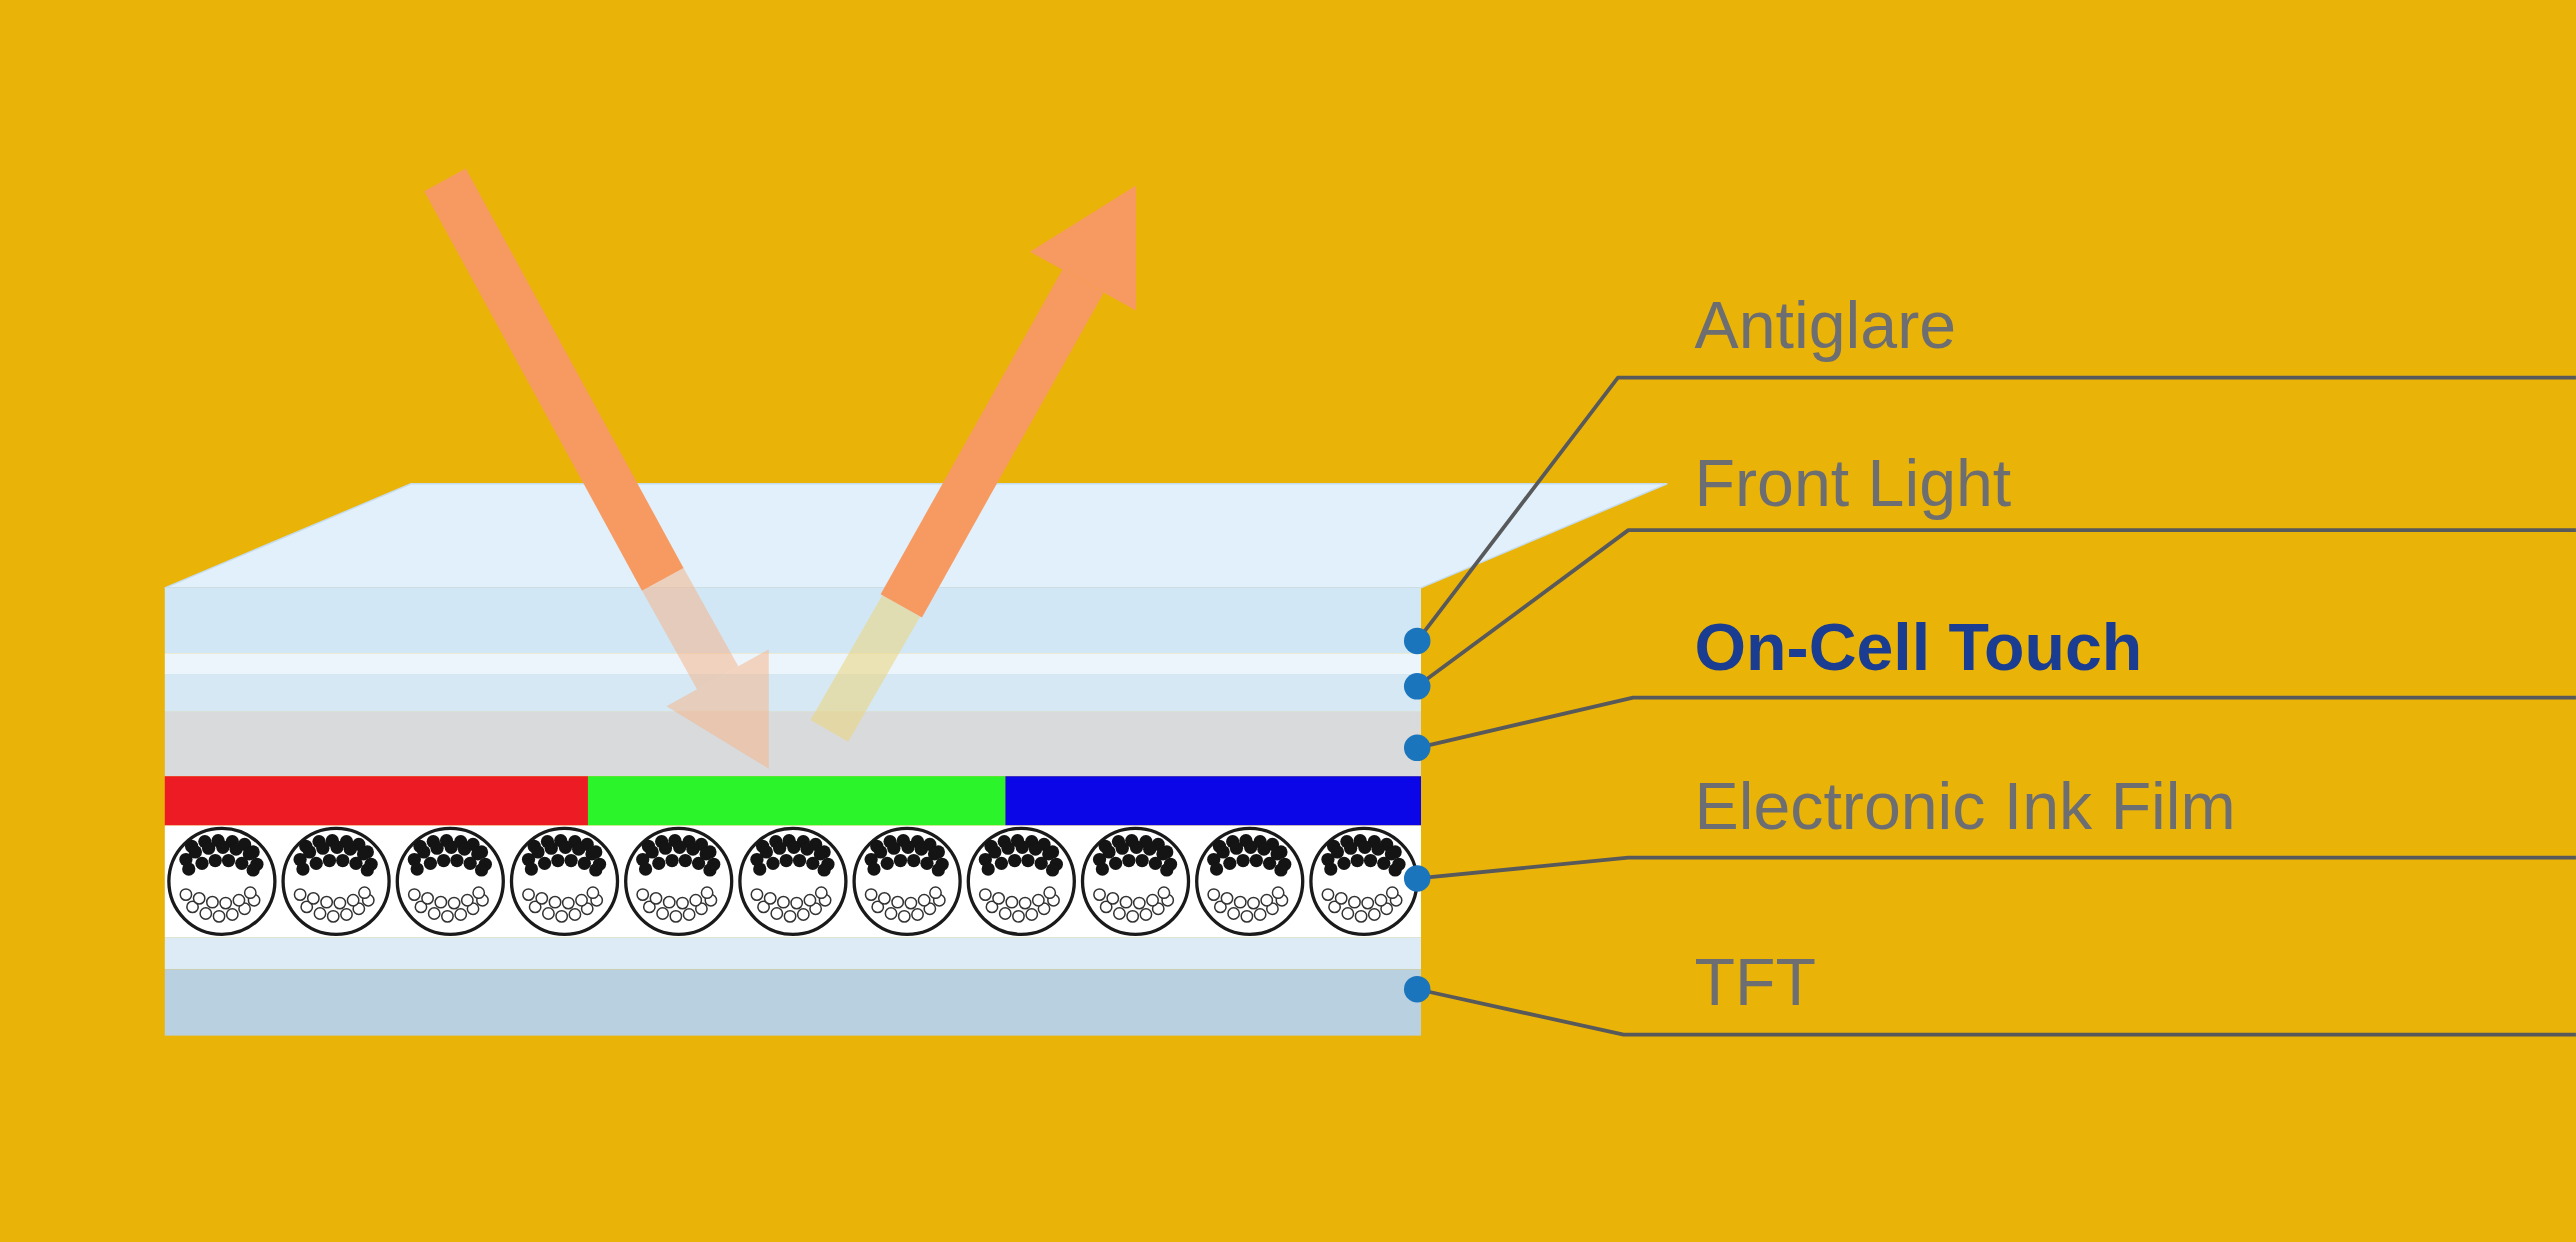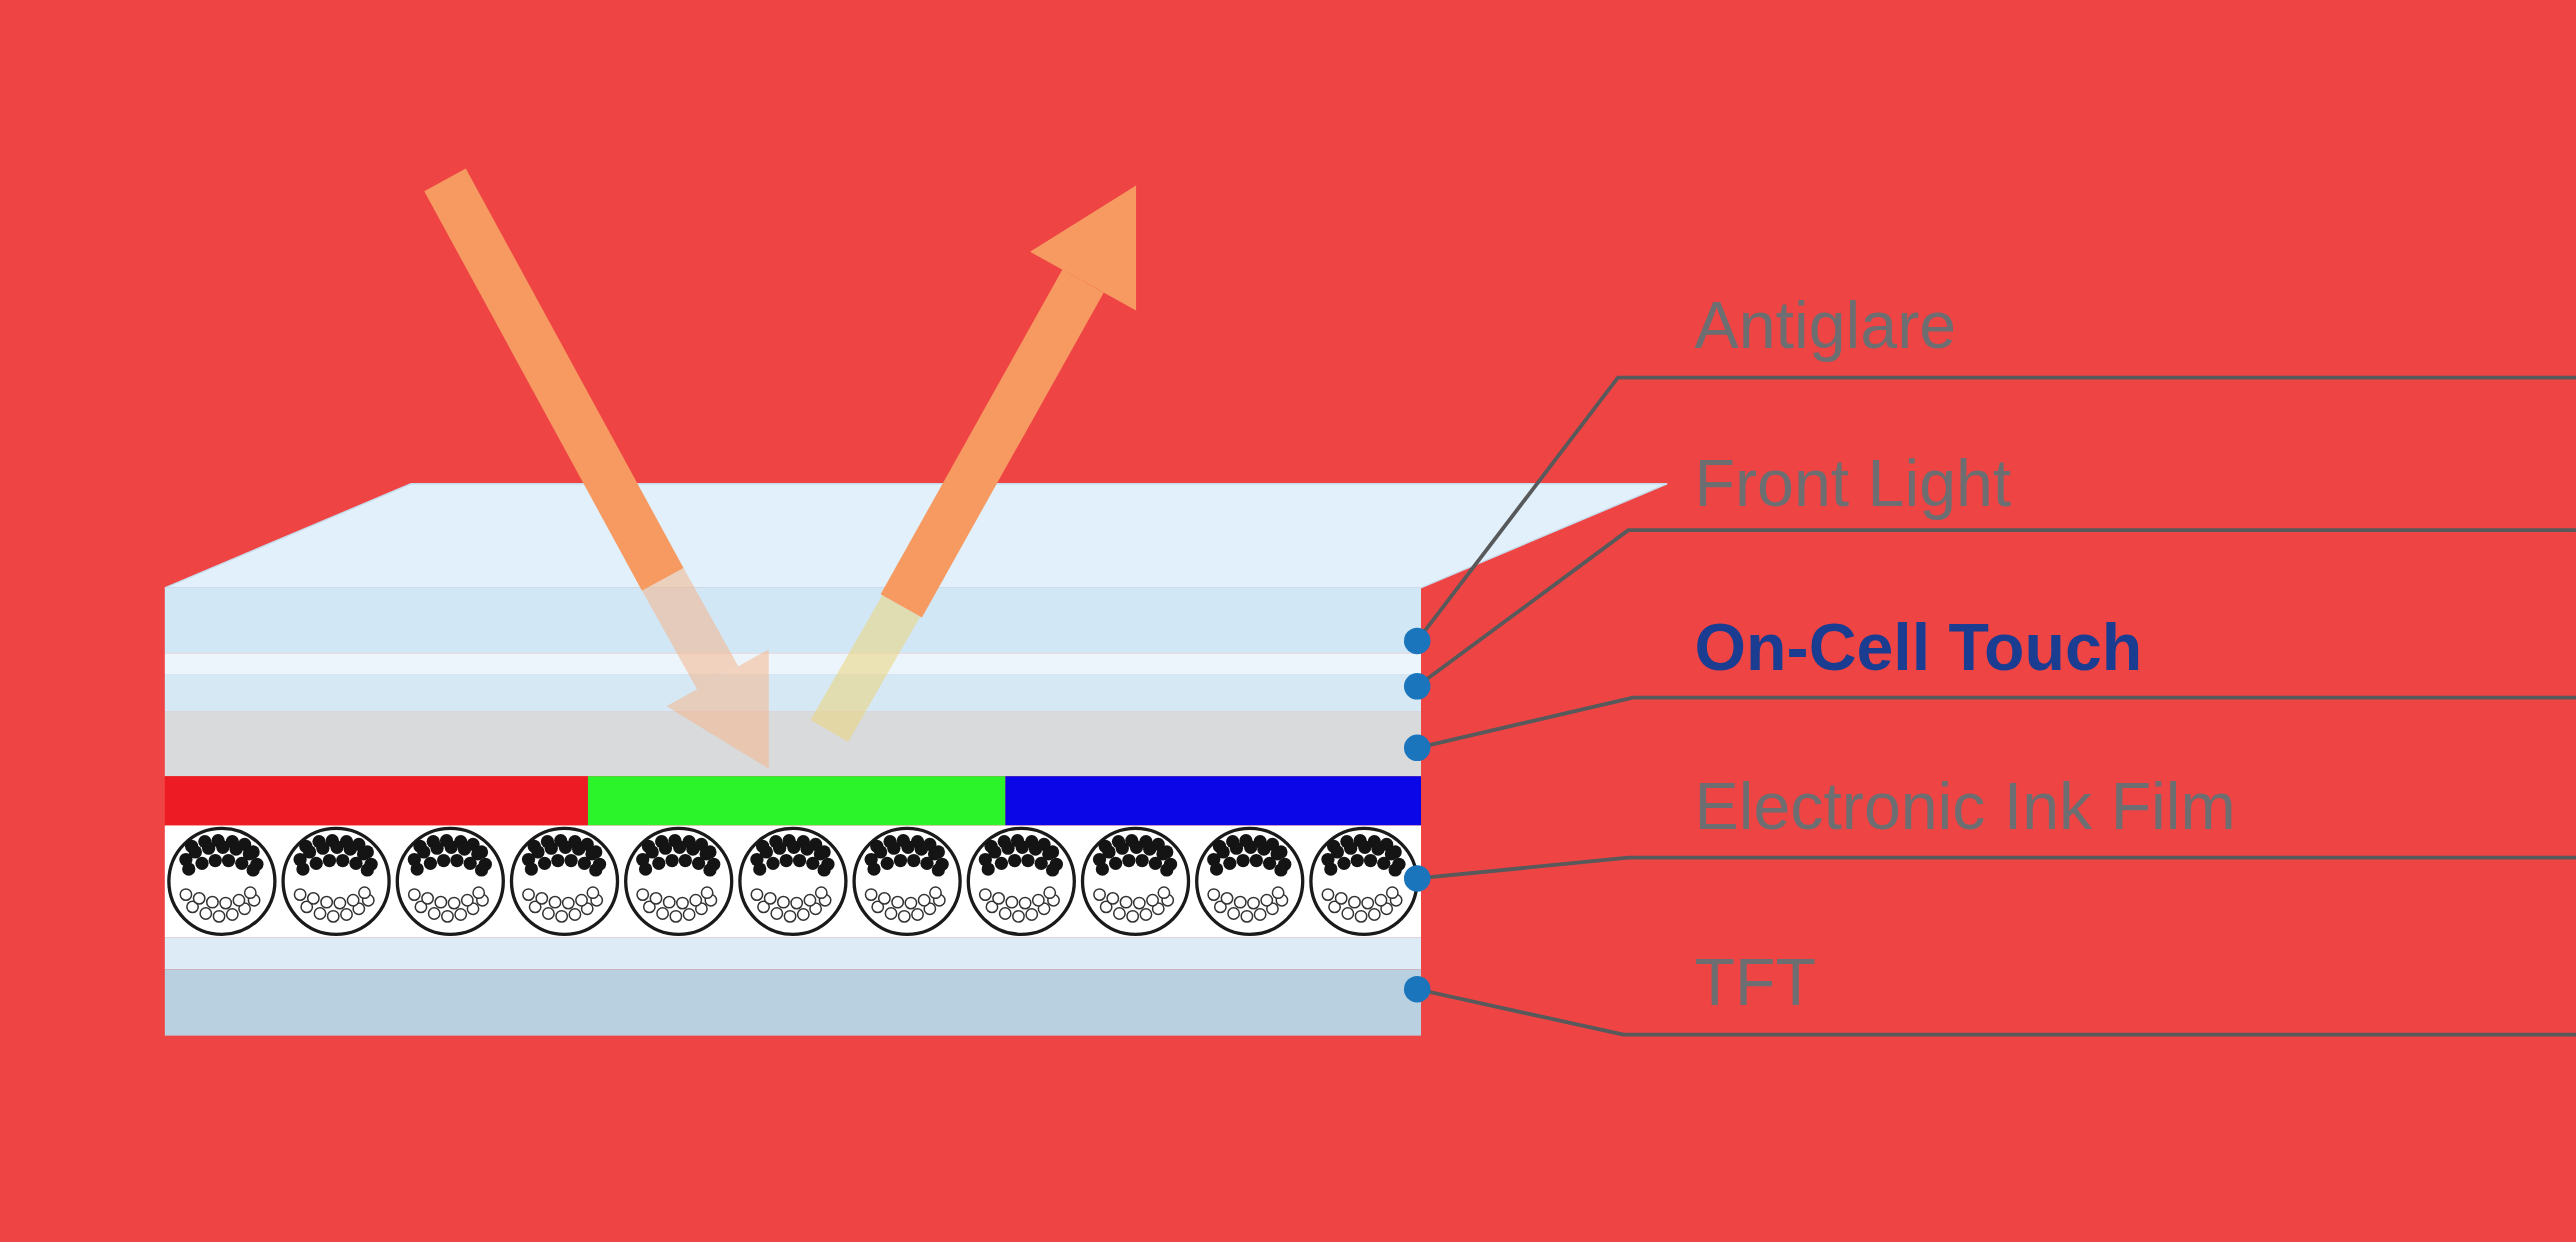--- a/index.html
+++ b/index.html
@@ -1,16 +1,16 @@
 <!DOCTYPE html>
 <html style="font-size:15px"><head>
 <meta charset="utf-8">
 <style>
   html,body{margin:0;padding:0;background:#ffffff;}
-  .stage{position:relative;width:2576px;height:1242px;background:#ef4444;overflow:hidden;}
+  .stage{position:relative;width:2576px;height:1242px;background:#eab308;overflow:hidden;}
   svg{display:block;}
   .callout-label{
     font-family:"Liberation Sans", sans-serif;
     font-size:70px;
   }
   .callout-label.bold{font-weight:bold;}
   .leader{fill:none;stroke-width:4;stroke-linejoin:round;}
   .layer-edge{stroke:#c6dcec;stroke-width:1.5;}
 </style>
 </head>

